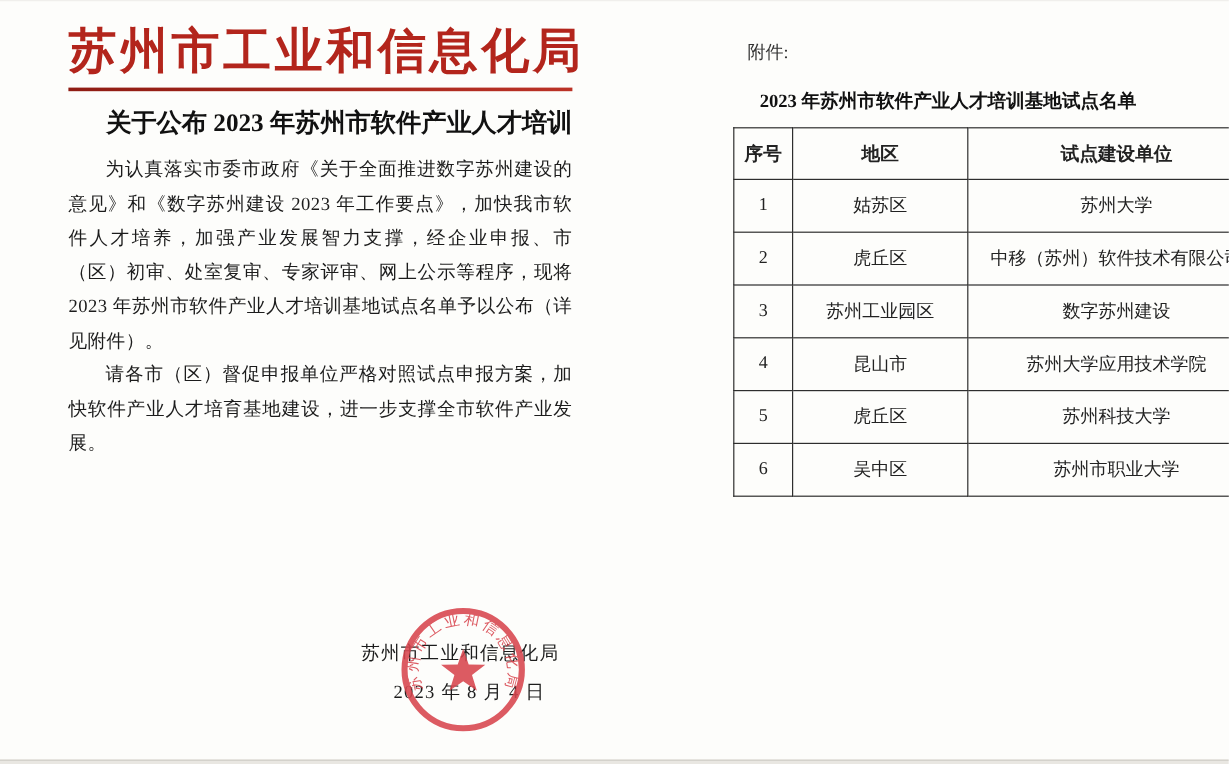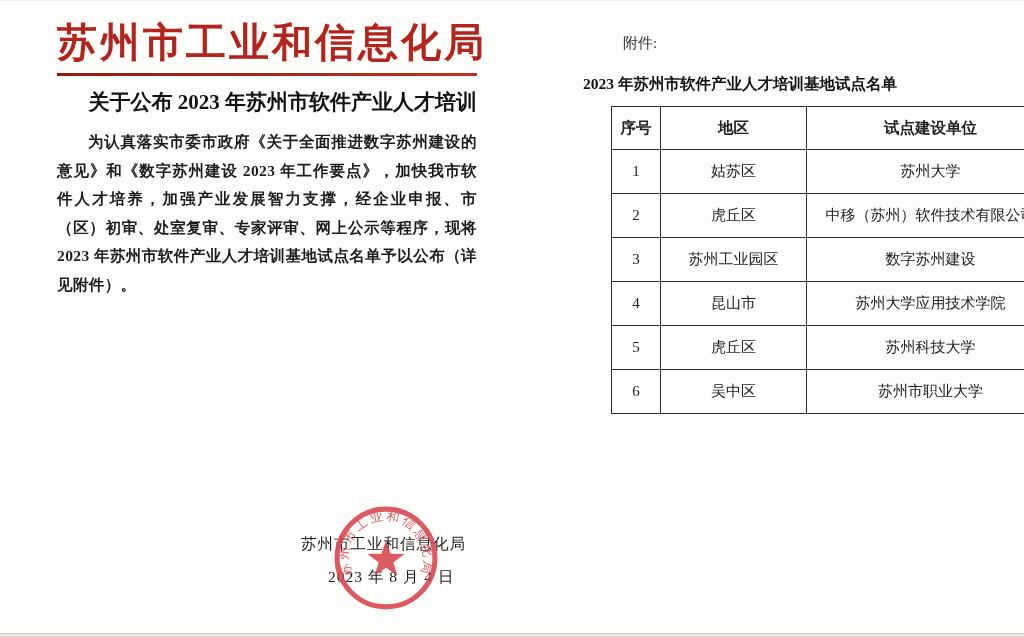--- a/index.html
+++ b/index.html
@@ -22,29 +22,29 @@
     font-size:40px; font-weight:bold; color:#b3251c;
     text-align:center; letter-spacing:3px; white-space:nowrap; line-height:52px;
   }
   .red-rule { height:3px; background:linear-gradient(to right,#8f1c13,#bb3226); margin-top:4px; }
   .doc-title {
     margin-top:10px; font-size:21px; font-weight:bold; color:#111;
     text-align:right; line-height:33px;
   }
   .doc-body { margin-top:9px; font-size:15.5px; line-height:28.5px; text-align:justify; letter-spacing:0.4px; }
   .doc-body p { margin:0; }
-  .doc-body p.indent { text-indent:2em;font-weight:bold; }
+  .doc-body p.indent { text-indent:2em; }
   .sig-org  { position:absolute; left:301px; top:533px; font-size:15.5px; letter-spacing:1px; white-space:nowrap; }
   .sig-date { position:absolute; left:328px; top:566px; font-size:15.5px; letter-spacing:1px; white-space:nowrap; }
   .seal { position:absolute; left:331px; top:502px; width:110px; height:110px; z-index:5; opacity:0.88; }
   
   .att-label { position:absolute; left:578px; top:33px; font-size:15px; color:#333;margin-left:45px; }
   .att-title {
     position:absolute; left:583px; top:73px; width:414px;
-    text-align:left; font-size:15.5px; font-weight:bold; color:#111; white-space:nowrap;
+    text-align:center; font-size:15.5px; font-weight:bold; color:#111; white-space:nowrap;
   }
   table.att-table {
     position:absolute; left:583px; top:105px; width:414px;
     border-collapse:collapse; table-layout:fixed;margin-left:28px;
   }
   .att-table td {
     border:1px solid #2e2e2e; text-align:center; vertical-align:middle;
     font-size:15px; color:#222; height:44px; padding:0 2px; overflow:hidden; white-space:nowrap;
   }
   .att-table tr.hdr td { height:43px; font-weight:bold; font-size:15.5px; }
@@ -56,20 +56,21 @@
 <body>
 
 <div class="left-doc">
   <div class="agency-name">苏州市工业和信息化局</div>
   <div class="red-rule"></div>
   <div class="doc-title">
     <div>关于公布 2023 年苏州市软件产业人才培训</div>
   </div>
   <div class="doc-body">
     <p class="indent">为认真落实市委市政府《关于全面推进数字苏州建设的意见》和《数字苏州建设 2023 年工作要点》，加快我市软件人才培养，加强产业发展智力支撑，经企业申报、市（区）初审、处室复审、专家评审、网上公示等程序，现将 2023 年苏州市软件产业人才培训基地试点名单予以公布（详见附件）。</p>
+    <p class="indent">请各市（区）督促申报单位严格对照试点申报方案，加快软件产业人才培育基地建设，进一步支撑全市软件产业发展。</p>
   </div>
 </div>
 
 <div class="sig-org">苏州市工业和信息化局</div>
 <div class="sig-date">2023 年 8 月 4 日</div>
 
 <svg class="seal" viewBox="0 0 108 108">
   <defs>
     <path id="sealArc" d="M 19.23 66.65 A 37 37 0 1 1 88.77 66.65" fill="none"></path>
   </defs>

